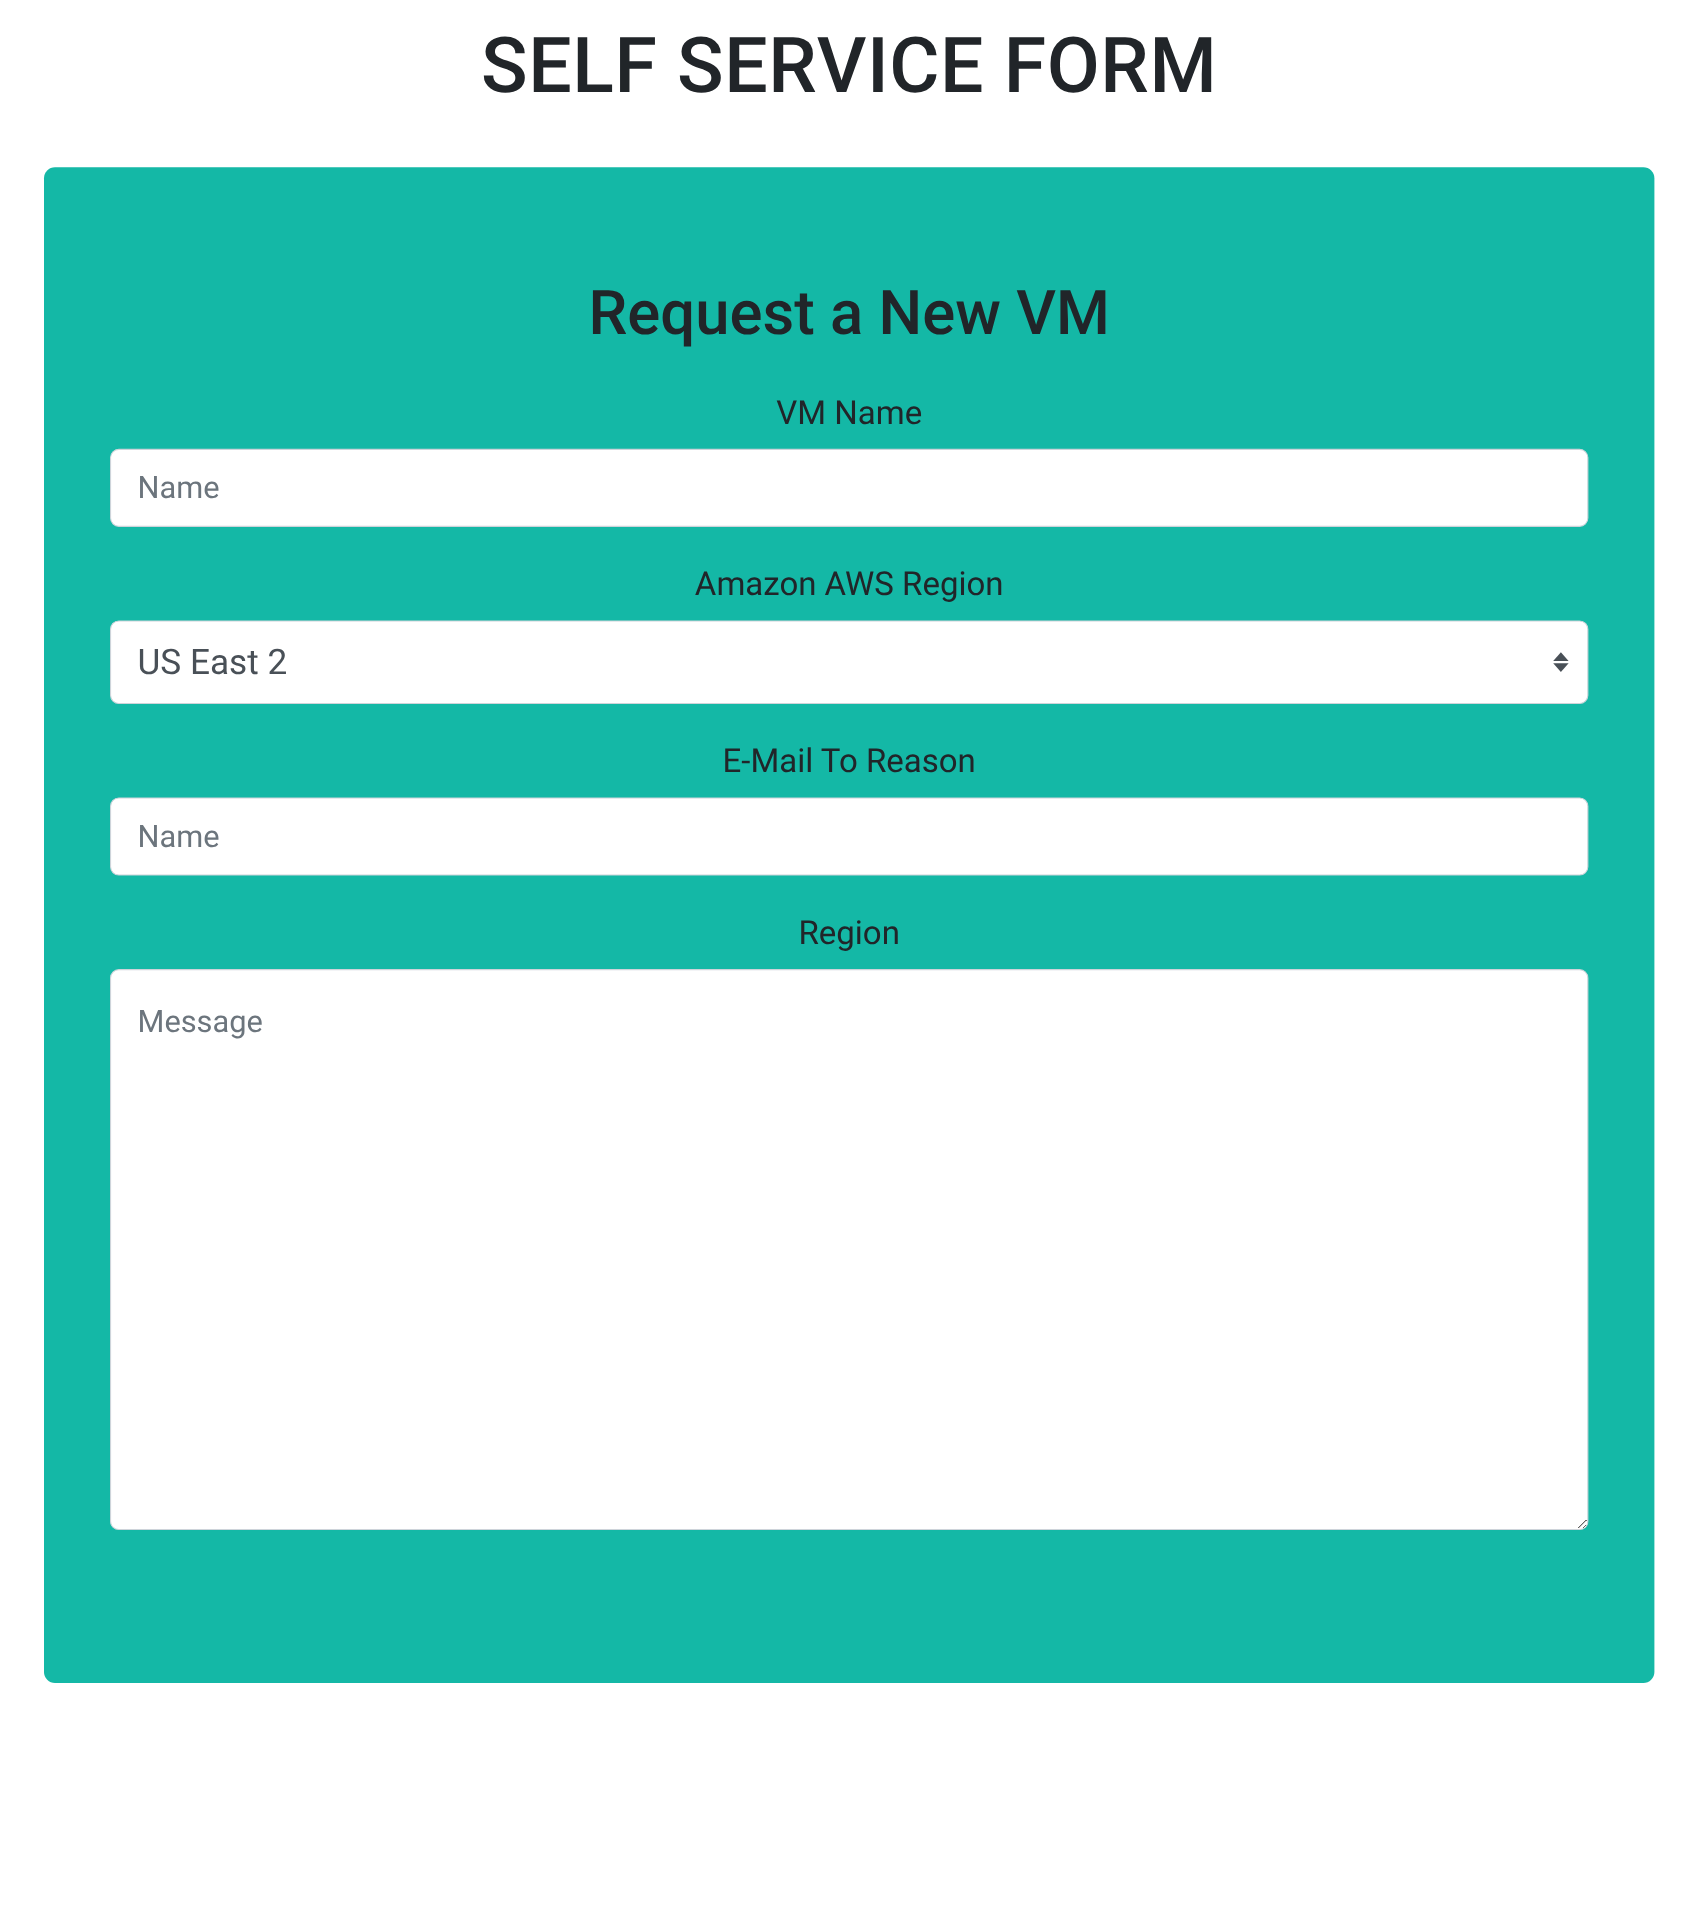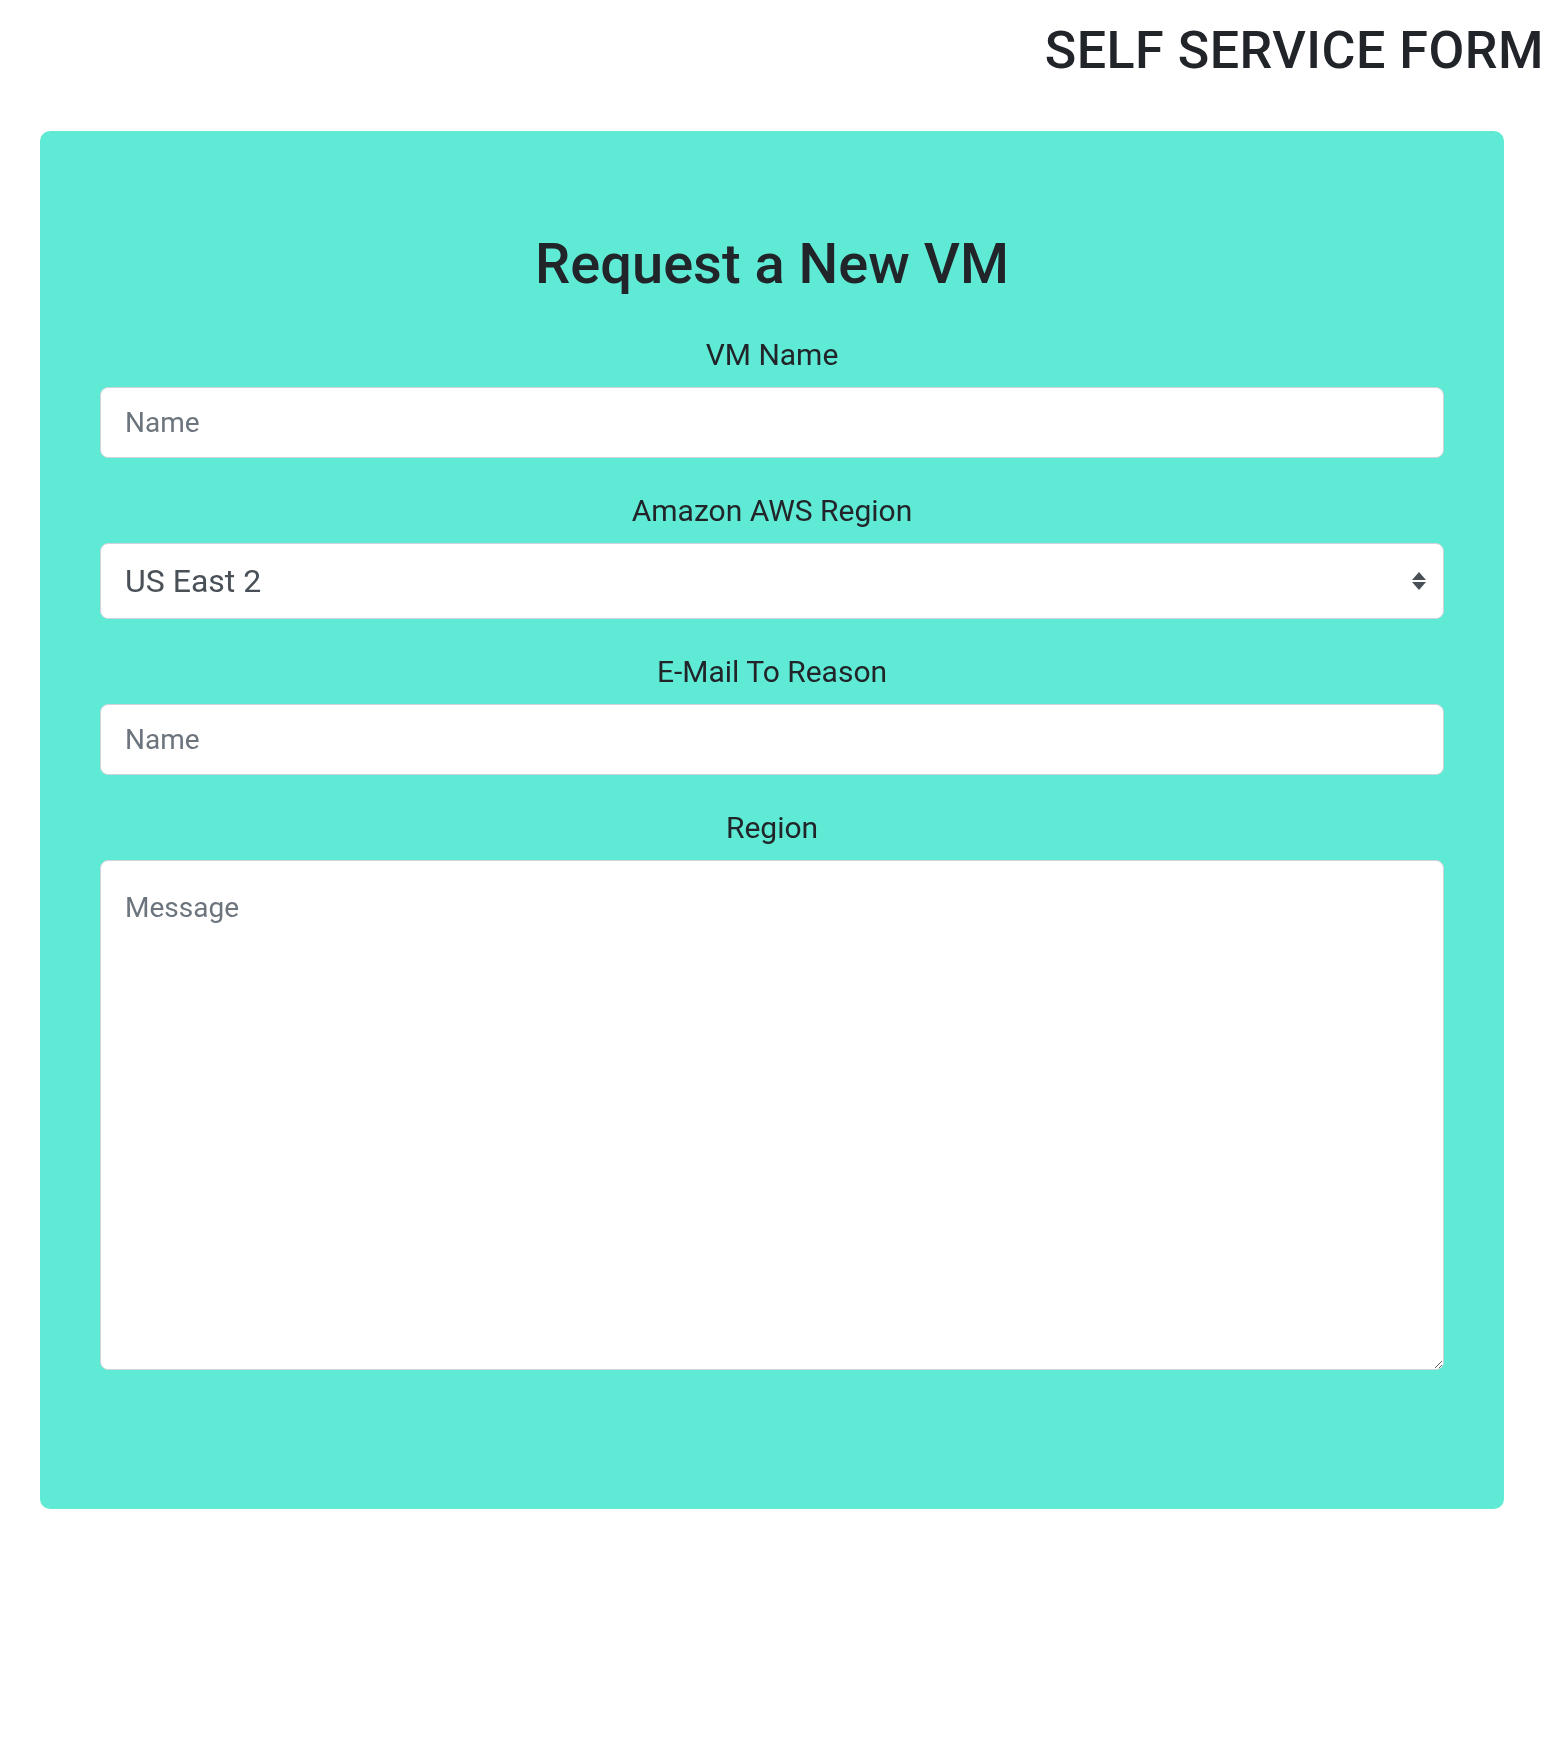--- a/index.html
+++ b/index.html
@@ -10,30 +10,30 @@
     
     body {
       font-family: -apple-system, BlinkMacSystemFont, "Segoe UI", Roboto, "Helvetica Neue", Arial, sans-serif;
       background: #ffffff;
       color: #212529;
       width: 1544px;
       padding: 20px 0;
     }
     
     .page-title {
-      text-align: right;
-      font-size: 52px;
+      text-align: center;
+      font-size: 70px;
       font-weight: 500;
       color: #212529;
       margin-bottom: 50px;
       letter-spacing: 0.5px;
     }
     
     .form-card {
-      background: #5eead4;
+      background: #14b8a6;
       border-radius: 10px;
       margin: 0 40px;
       padding: 100px 60px 100px 60px;
     }
     
     .form-title {
       text-align: center;
       font-size: 56px;
       font-weight: 500;
       color: #212529;

